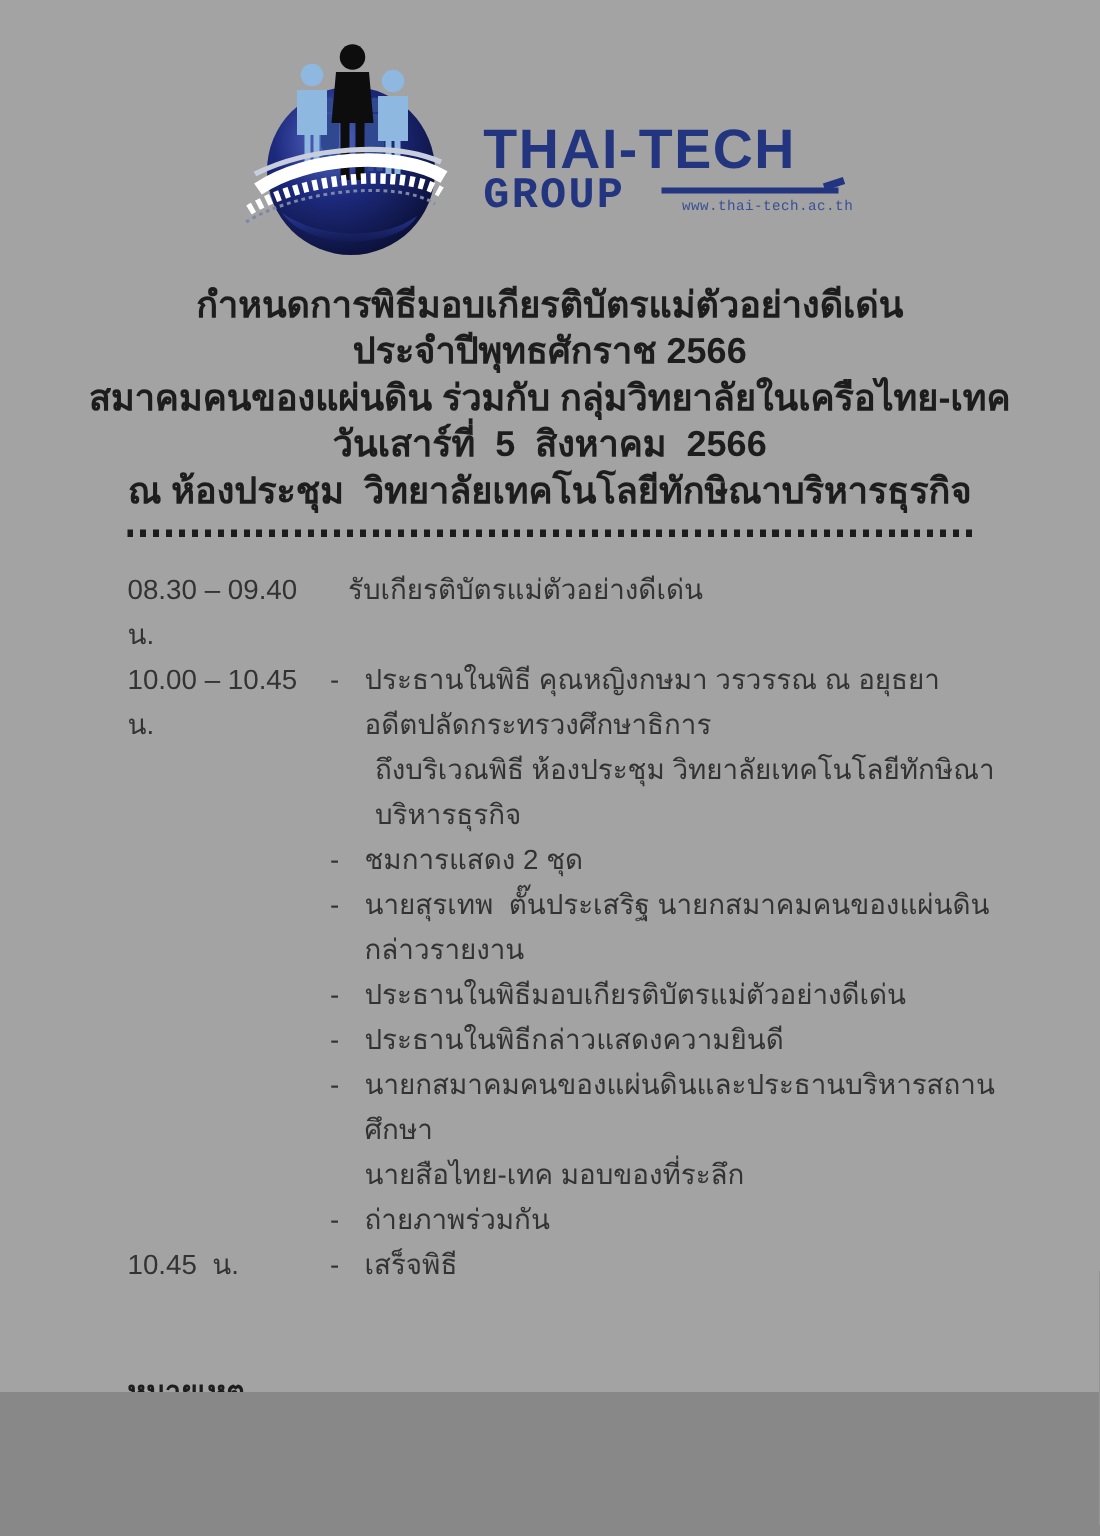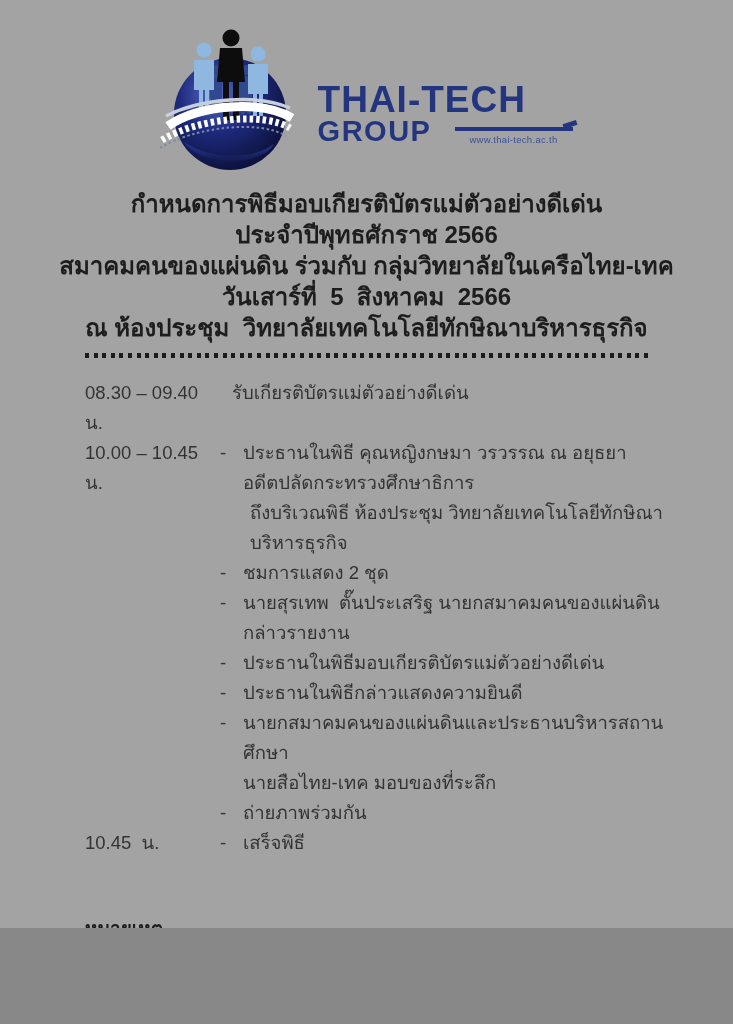--- a/index.html
+++ b/index.html
@@ -6,21 +6,21 @@
   .page{
     width:733px;height:928px;background:#a3a3a3;position:relative;
     font-family:"Liberation Sans","DejaVu Sans",sans-serif;
     color:#2e2e2e;overflow:hidden;margin:0 auto;
   }
   
   .logo-wrap{display:flex;justify-content:center;align-items:center;padding-top:24px;gap:14px;margin-left:6px;}
   .globe-svg{width:138px;height:146px;overflow:visible;}
   .brand{display:flex;flex-direction:column;margin-top:34px;}
   .brand-name{font-size:37px;font-weight:bold;color:#24357f;letter-spacing:1px;line-height:34px;}
-  .brand-row2{display:flex;align-items:flex-end;gap:24px;}
+  .brand-row2{display:flex;align-items:center;gap:24px;font-family:Liberation Mono, monospace;}
   .brand-sub{font-size:29px;font-weight:bold;color:#24357f;letter-spacing:1.5px;line-height:28px;}
   .brand-rule{display:flex;flex-direction:column;margin-top:6px;flex:1;}
   .rule-line{height:4px;background:#24357f;width:118px;position:relative;}
   .rule-line:after{content:"";position:absolute;right:-4px;top:-5px;width:14px;height:5px;background:#24357f;transform:rotate(-18deg);}
   .brand-url{font-size:9.5px;color:#3a5096;margin-top:3px;letter-spacing:0.3px;padding-left:14px;}
   
   .title-block{margin-top:18px;text-align:center;}
   .title-line{font-size:24px;font-weight:bold;color:#1d1d1d;line-height:31px;white-space:pre-wrap;}
   
   .dotted-rule{

